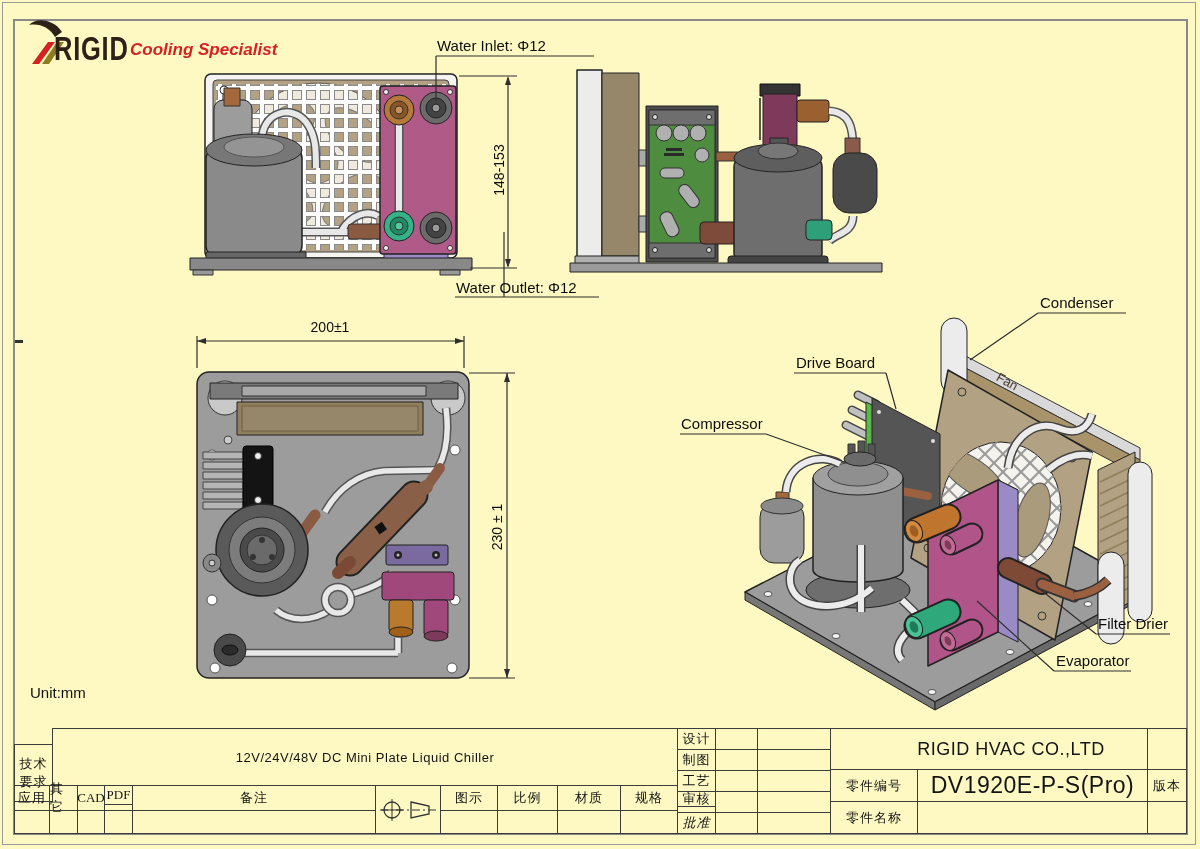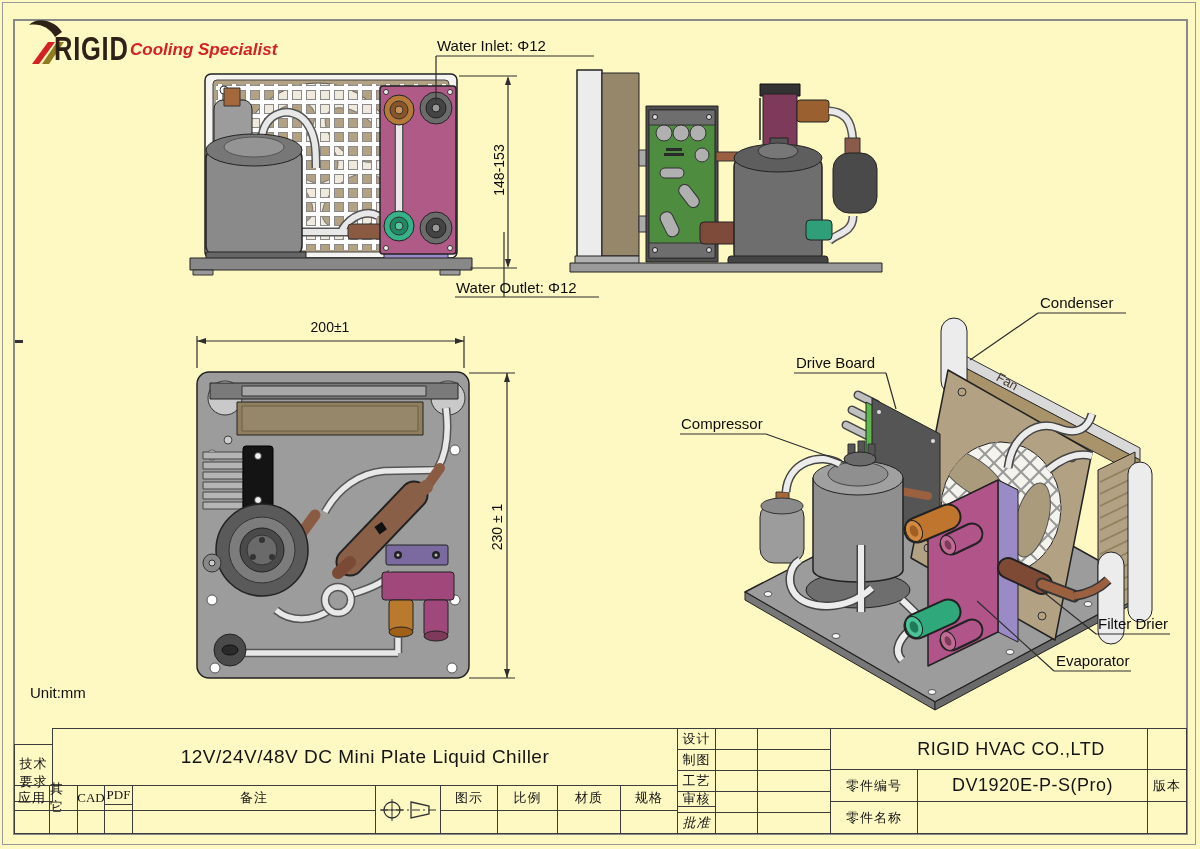--- a/index.html
+++ b/index.html
@@ -8,23 +8,23 @@
   .outer-frame{position:absolute;left:2px;top:2px;width:1194px;height:843px;border:1px solid #9a9a9a;box-sizing:border-box;}
   .inner-frame{position:absolute;left:13px;top:19px;width:1175px;height:816px;border:2px solid #8a8a8a;box-sizing:border-box;}
   .tick{position:absolute;background:#333;}
   .drawing{position:absolute;left:0;top:0;}
   .ann{position:absolute;white-space:nowrap;font-size:15px;color:#0d0d0d;}
   .rot90{transform:rotate(-90deg);text-align:center;}
   .cell{position:absolute;border:1px solid #3c3c3c;box-sizing:border-box;display:flex;
         align-items:center;justify-content:center;color:#141414;background:transparent;}
   .cn{font-family:"Liberation Serif","DejaVu Sans",serif;font-size:13px;letter-spacing:1px;line-height:1.35;}
   .lat{font-family:"Liberation Sans",sans-serif;}
-  .title-txt{font-size:19px;letter-spacing:0.5px;}
+  .title-txt{font-size:13px;letter-spacing:0.5px;}
   .company-txt{font-size:18px;letter-spacing:0.5px;padding-left:44px;}
-  .partno-txt{font-size:18px;letter-spacing:0.5px;}
+  .partno-txt{font-size:23px;letter-spacing:0.5px;}
   .tagline{position:absolute;left:130px;top:40px;font-size:17px;font-style:italic;font-weight:600;color:#d42222;}
   .fanlabel{position:absolute;left:996px;top:374px;font-size:13px;color:#463d2d;transform:rotate(29deg);}
 </style>
 </head>
 <body>
 
 <div class="sheet">
   <div class="outer-frame"></div>
   <div class="inner-frame"></div>
   <div class="tick" style="left:15px;top:340px;width:8px;height:3px;"></div>

